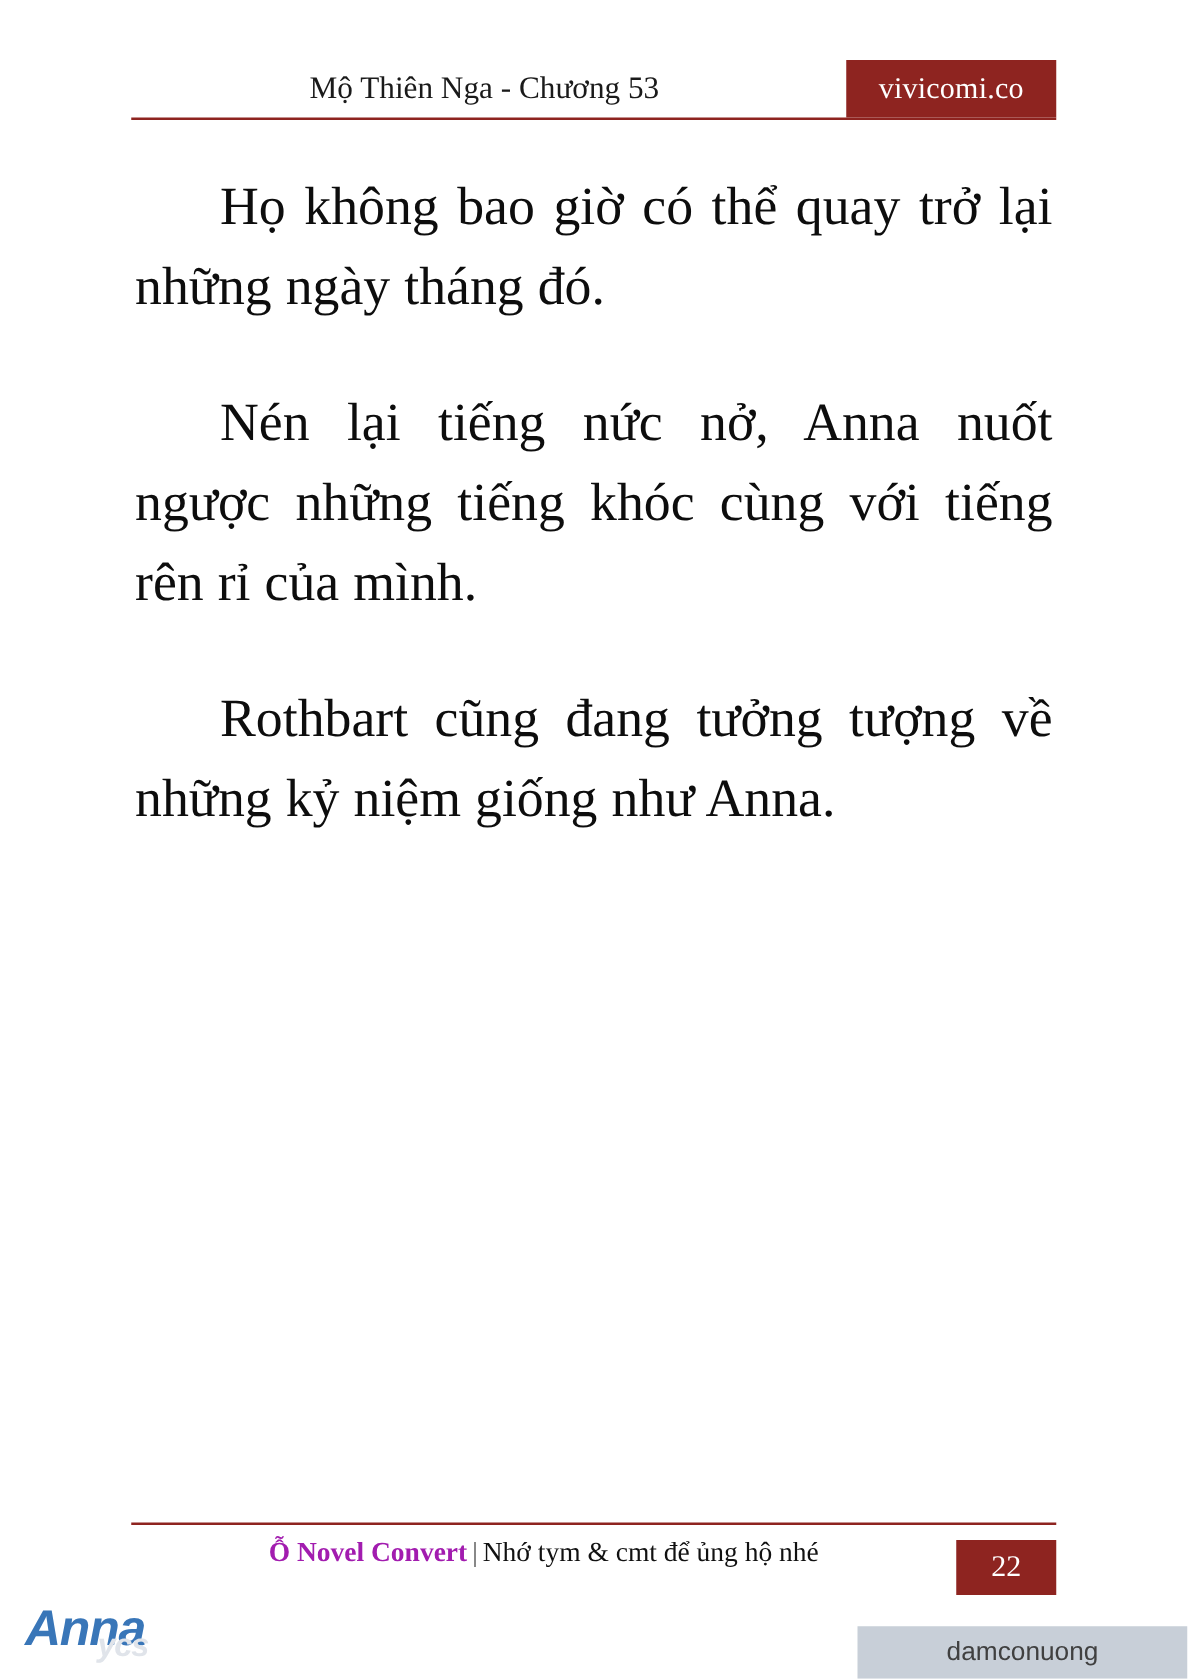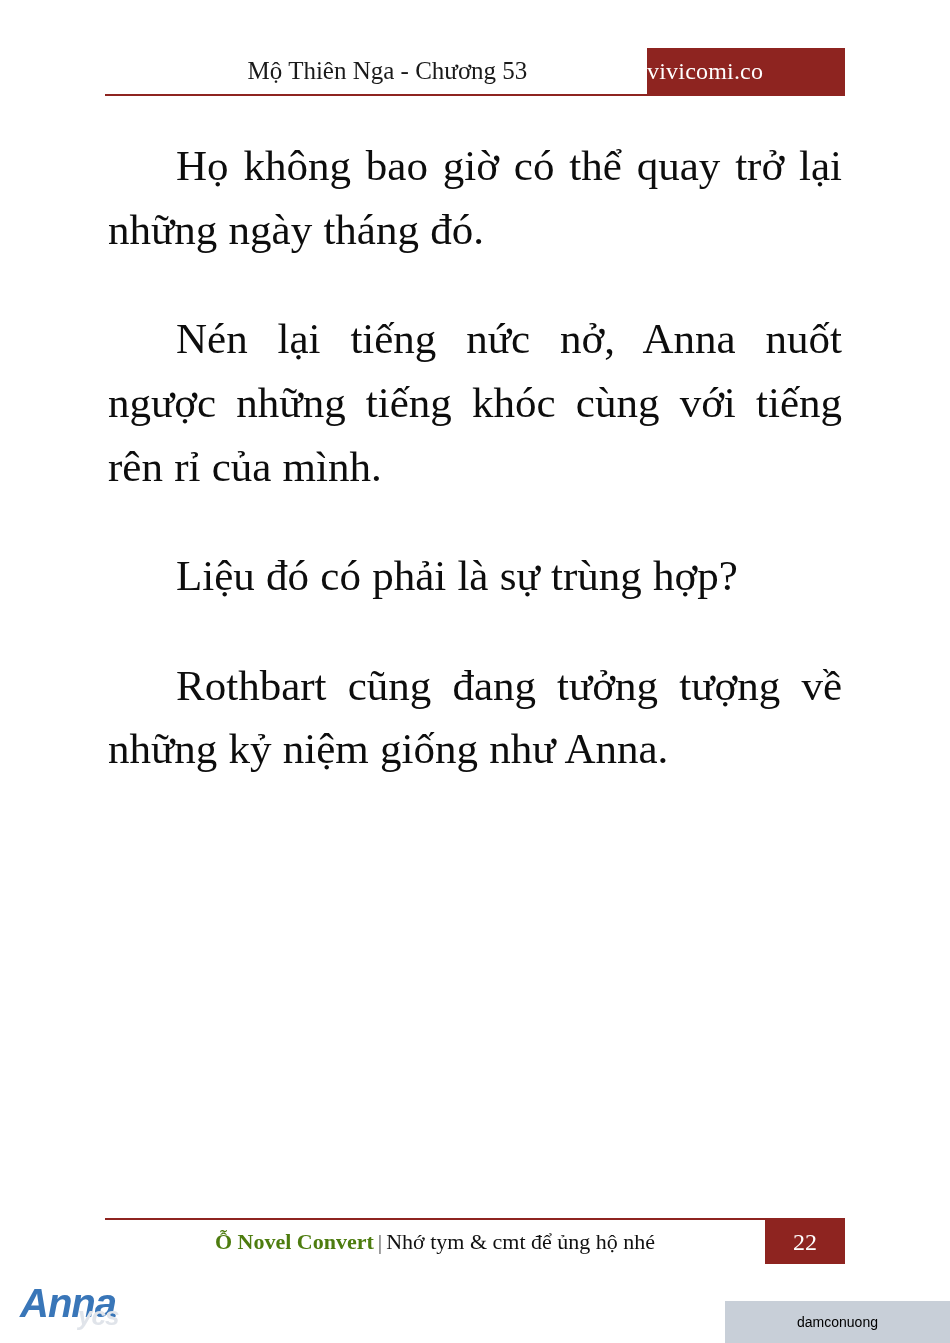--- a/index.html
+++ b/index.html
@@ -49,27 +49,27 @@
     text-align: center;
     font-size: 25px;
     color: #1a1a1a;
     font-family: "Liberation Serif", serif;
     white-space: nowrap;
   }
   .header-badge {
     position: absolute;
     right: 0;
     top: 0;
-    width: 198px;
+    width: 168px;
     height: 46px;
     background: #8e2420;
     color: #ffffff;
     font-size: 24px;
     line-height: 46px;
-    text-align: left;
+    text-align: center;
     font-family: "Liberation Serif", serif;
     letter-spacing: 0.2px;
   }
 
   
   .content {
     position: absolute;
     left: 108px;
     top: 118px;
     width: 734px;
@@ -110,31 +110,31 @@
     width: 660px;
     height: 44px;
     line-height: 44px;
     text-align: center;
     font-size: 22px;
     color: #111111;
     white-space: nowrap;
     font-family: "Liberation Serif", serif;
   }
   .footer-brand {
-    color: #4d7c0f;
+    color: #a21caf;
     font-weight: bold;
   }
   .footer-sep {
     color: #555555;
     padding: 0 4px;
   }
   .footer-page {
     position: absolute;
     right: 0;
-    top: 2px;
+    top: 14px;
     width: 80px;
     height: 44px;
     line-height: 44px;
     text-align: center;
     background: #8e2420;
     color: #ffffff;
     font-size: 24px;
     font-family: "Liberation Serif", serif;
   }
 
@@ -166,45 +166,44 @@
     font-size: 26px;
     font-weight: bold;
     font-style: italic;
     color: #e0e4ea;
     letter-spacing: -1px;
   }
   .watermark-right {
     position: absolute;
     right: 0;
     bottom: 0;
-    width: 225px;
+    width: 264px;
     height: 42px;
     background: #c8cfd8;
-    color: #000000;
+    color: #404040;
     font-family: "Liberation Sans", sans-serif;
-    font-size: 14px;
+    font-size: 21px;
     line-height: 42px;
     text-align: center;
   }
 </style>
 </head>
 <body>
 
 <div class="page">
 
   <div class="header">
     <div class="header-title">Mộ Thiên Nga - Chương 53</div>
     <div class="header-badge">vivicomi.co</div>
     <div class="header-rule"></div>
   </div>
 
   <div class="content">
     <p class="para">Họ không bao giờ có thể quay trở lại những ngày tháng đó.</p>
     <p class="para">Nén lại tiếng nức nở, Anna nuốt ngược những tiếng khóc cùng với tiếng rên rỉ của mình.</p>
-    <p class="para nojust">Liệu đó có phải là sự trùng hợp?</p>
     <p class="para">Rothbart cũng đang tưởng tượng về những kỷ niệm giống như Anna.</p>
   </div>
 
   <div class="footer">
     <div class="footer-rule"></div>
     <div class="footer-text">
       <span class="footer-brand">Ỗ Novel Convert</span><span class="footer-sep">|</span><span>Nhớ tym &amp; cmt để ủng hộ nhé</span>
     </div>
     <div class="footer-page">22</div>
   </div>

